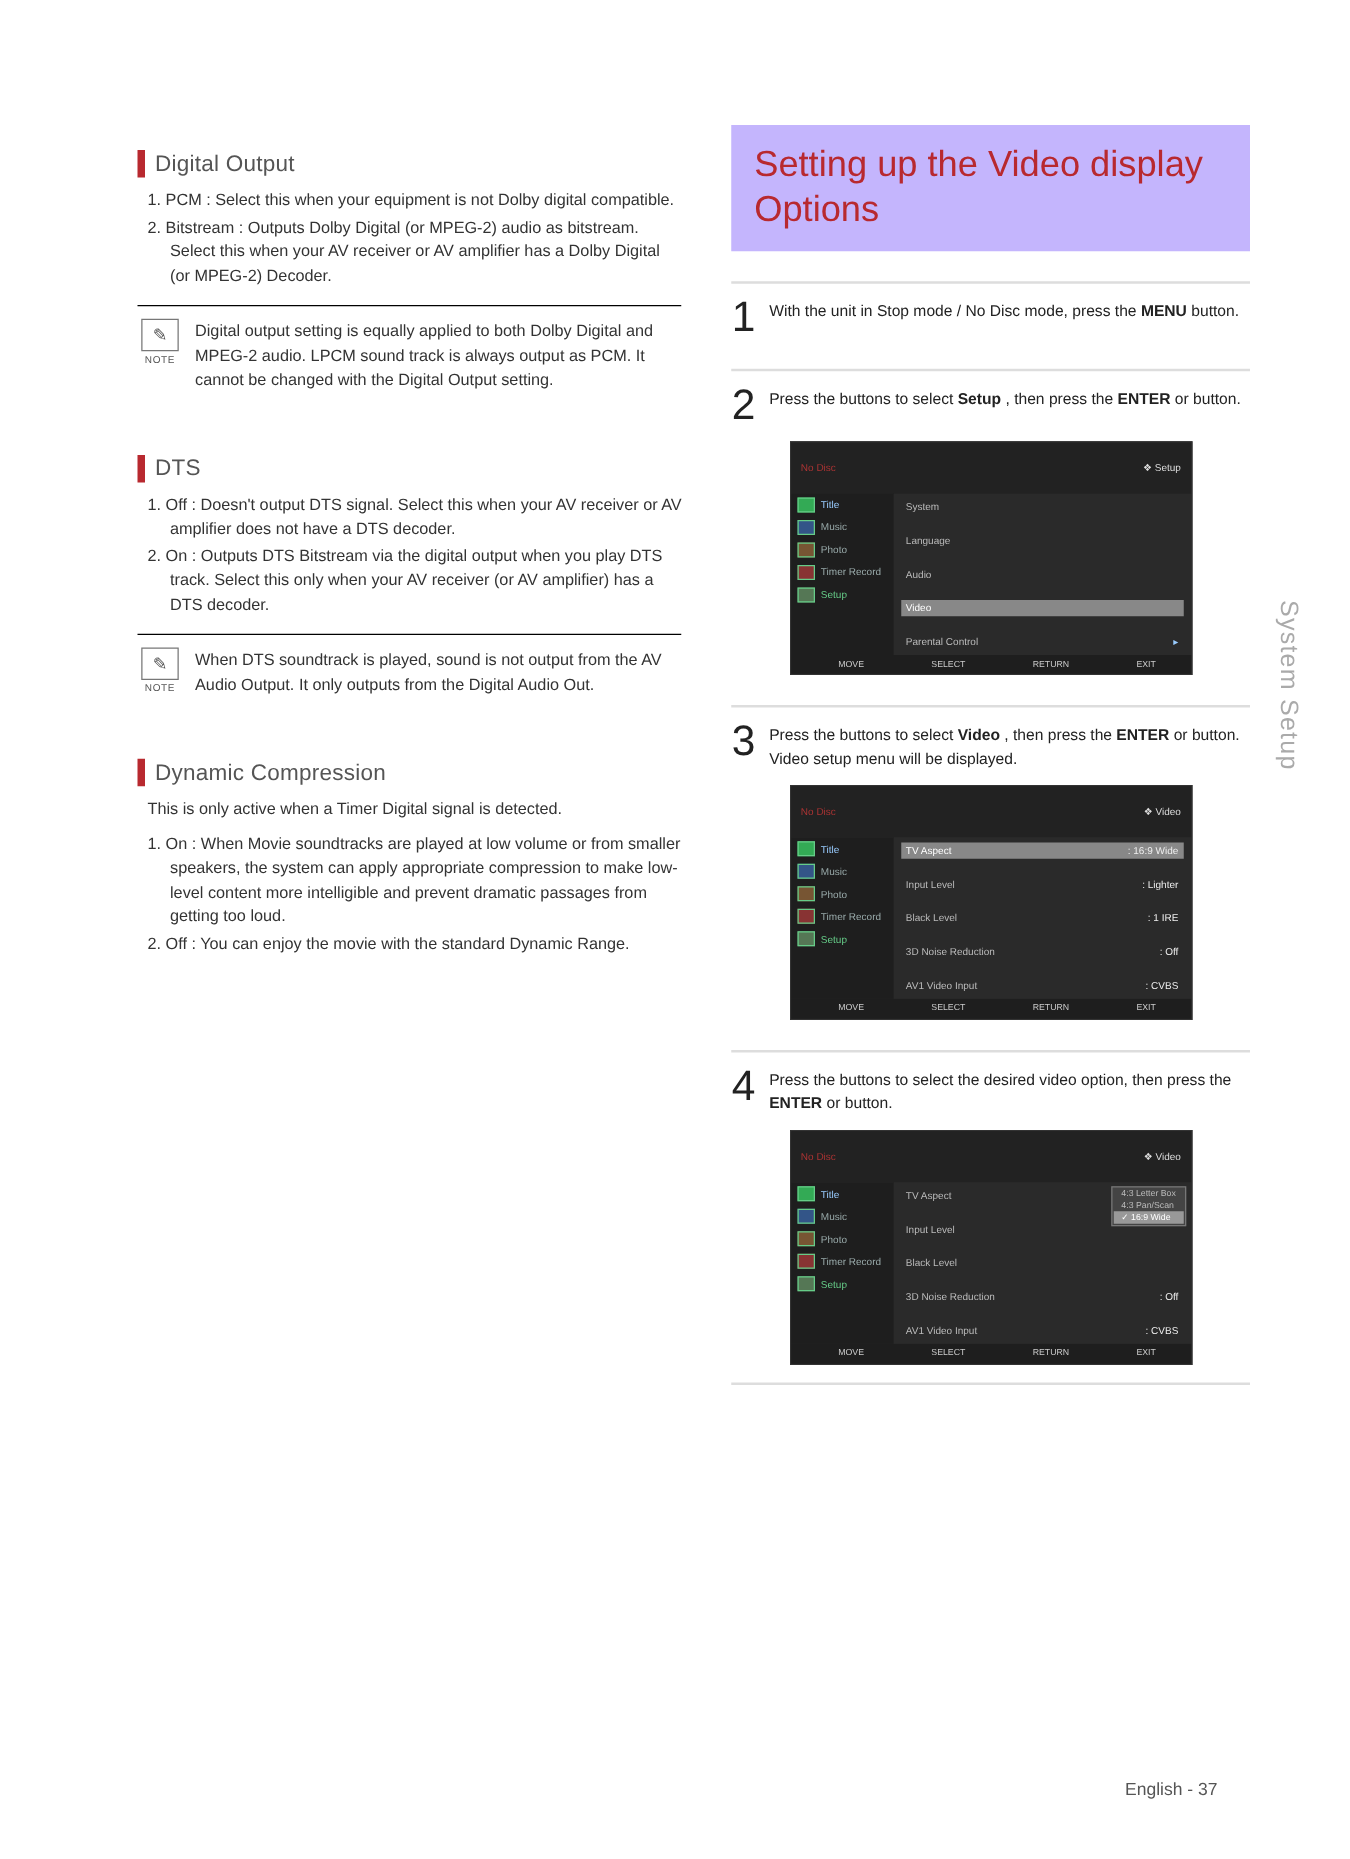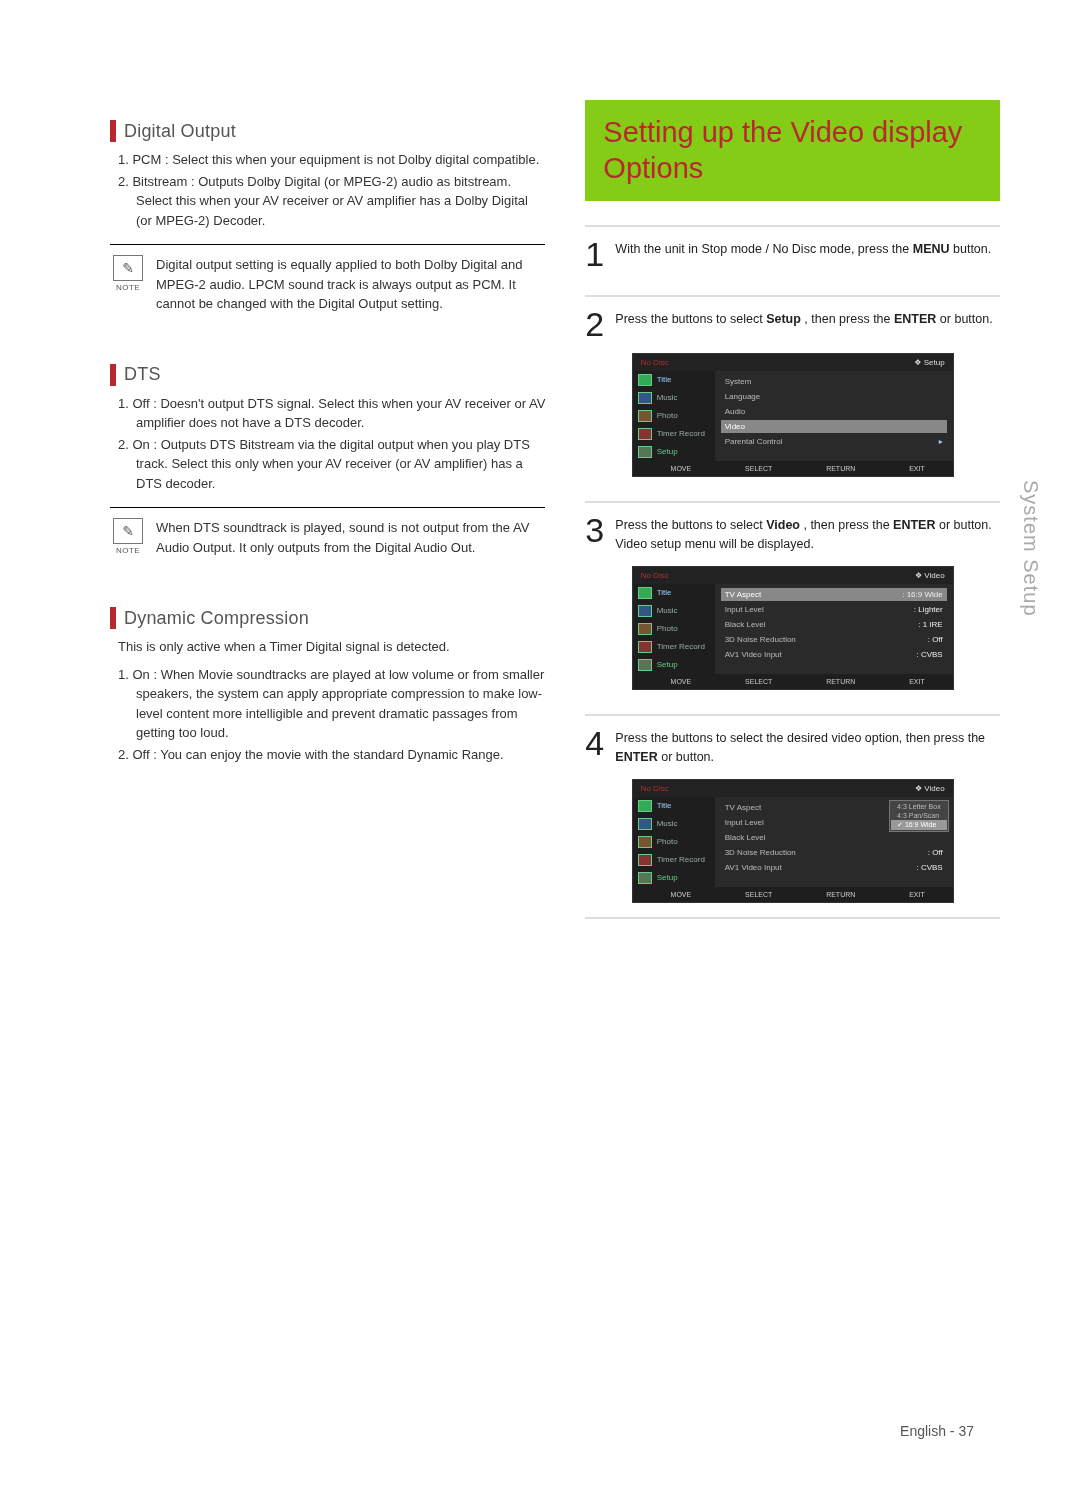--- a/index.html
+++ b/index.html
@@ -12,39 +12,39 @@
 .sec-title{font-size:18px;color:#555;letter-spacing:.2px;}
 .body-txt{font-size:13px;line-height:1.5;color:#333;}
 .olist{padding-left:8px;}
 .olist .item{margin:2px 0 2px 18px;text-indent:-18px;}
 .note-row{display:flex;gap:10px;border-top:1px solid #000;margin-top:14px;padding-top:10px;}
 .note-icon{width:28px;height:24px;border:1px solid #777;display:flex;align-items:center;justify-content:center;font-size:14px;color:#555;}
 .note-lbl{font-size:8px;text-align:center;letter-spacing:.5px;color:#555;margin-top:2px;}
 .note-stack{display:flex;flex-direction:column;align-items:center;width:36px;}
 .note-txt{flex:1;}
 
-.bigtitle{background:#84cc16;padding:14px 18px 14px 18px;font-size:29px;line-height:1.25;color:#b8292f;font-weight:normal;}
+.bigtitle{background:#c4b5fd;padding:14px 18px 14px 18px;font-size:29px;line-height:1.25;color:#b8292f;font-weight:normal;}
 .intro{font-size:13px;line-height:1.5;margin-top:30px;}
 .step-rule{border:none;border-top:2px solid #ddd;margin:24px 0 10px;}
 .end-rule{border:none;border-top:2px solid #ddd;margin:14px 0 0;}
 .step{display:flex;gap:8px;align-items:flex-start;}
 .step-num{font-size:34px;font-weight:300;color:#222;line-height:1;min-width:22px;}
 .step-txt{font-size:12.5px;line-height:1.5;padding-top:3px;flex:1;}
 .bold{font-weight:bold;}
 
 .osd{width:320px;margin:12px auto 0;border:1px solid #333;background:#2a2a2a;color:#ddd;font-size:8px;}
-.osd .hdr{display:flex;justify-content:space-between;padding:4px 8px;background:#222;font-size:8px;}
+.osd .hdr{display:flex;justify-content:space-between;padding:16px 8px;background:#222;font-size:8px;}
 .osd .nodisc{color:#a33;}
 .osd-body{display:flex;}
 .osd-left{width:82px;background:#1e1e1e;display:flex;flex-direction:column;}
 .osd-li{display:flex;align-items:center;gap:5px;padding:3px 5px;color:#9aa;}
 .osd-li .ic{width:12px;height:10px;background:#3a5;border:1px solid #6c8;}
 .osd-li.sel .lbl{color:#9cf;}
 .osd-li.set{color:#6c8;}
-.osd-right{flex:1;background:#2a2a2a;padding:4px 6px;display:flex;flex-direction:column;gap:2px;}
+.osd-right{flex:1;background:#2a2a2a;padding:4px 6px;display:flex;flex-direction:column;gap:14px;}
 .osd-opt{padding:2px 4px;color:#bbb;display:flex;justify-content:space-between;gap:8px;}
 .osd-opt .v{color:#eee;}
 .osd-opt.hl{background:#888;color:#fff;}
 .osd-opt .arrow{color:#9cf;}
 .osd-foot{display:flex;justify-content:space-around;padding:4px 6px;background:#1e1e1e;color:#ccc;font-size:7px;}
 .osd-foot span::before{content:"";display:inline-block;width:7px;height:7px;margin-right:3px;vertical-align:middle;}
 .osd .dd{position:relative;}
 .osd .dd-list{position:absolute;right:-2px;top:-1px;background:#444;border:1px solid #777;padding:1px;white-space:nowrap;}
 .osd .dd-list div{padding:1px 6px;font-size:7px;}
 .osd .dd-list .chk::before{content:"✓ ";}

